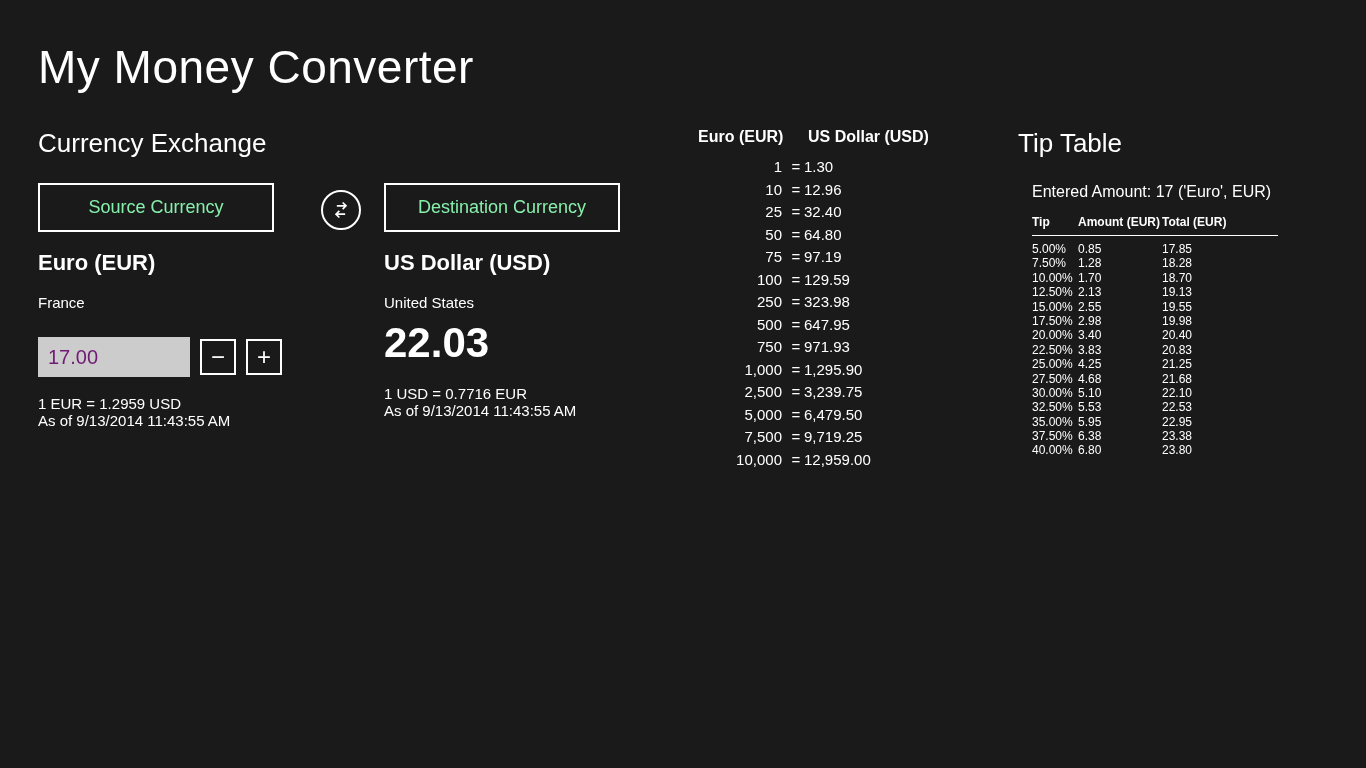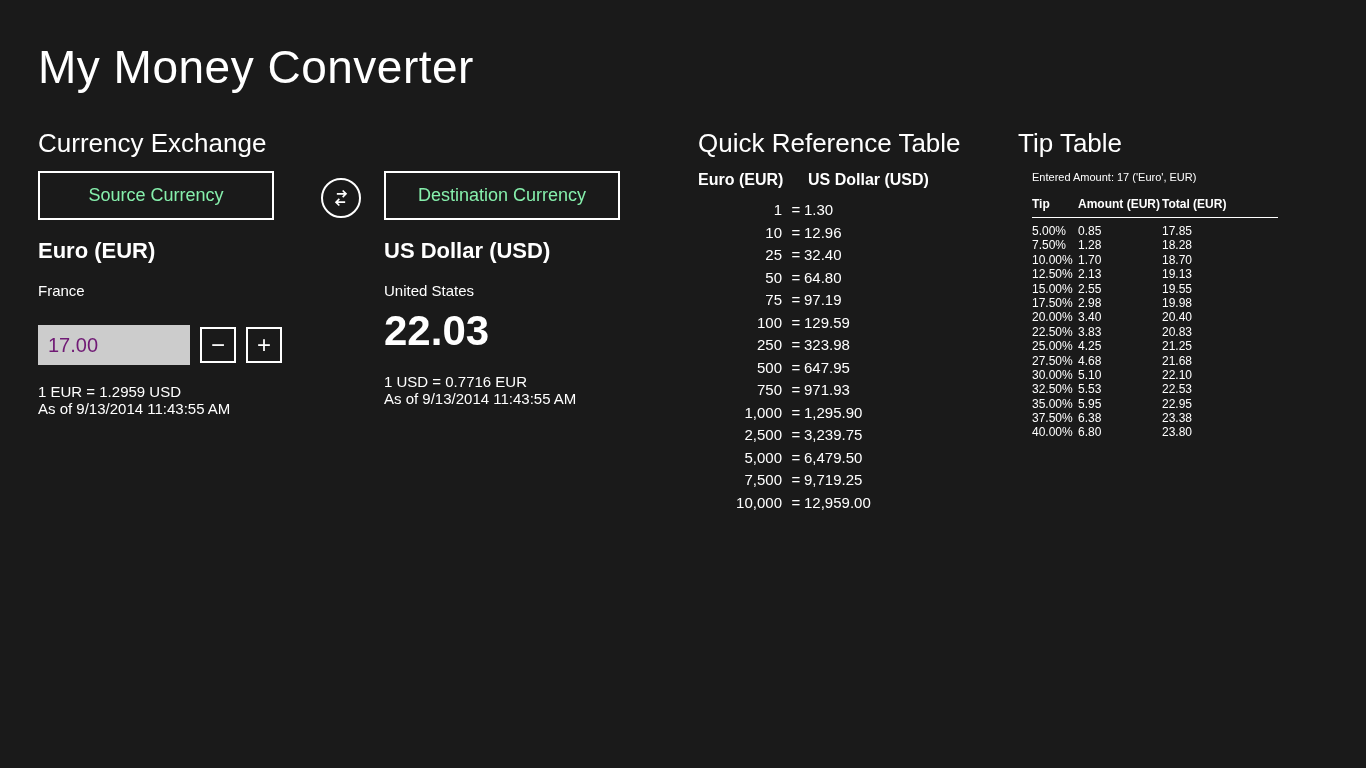--- a/index.html
+++ b/index.html
@@ -22,21 +22,21 @@
   .columns {
     display: flex;
     gap: 40px;
   }
   .col-exchange { width: 620px; }
   .col-quickref { width: 280px; }
   .col-tip { width: 260px; }
   .section-title {
     font-size: 26px;
     font-weight: 300;
-    margin-bottom: 12px;
+    margin-bottom: 24px;
   }
   .exchange-row {
     display: flex;
     align-items: flex-start;
     gap: 18px;
   }
   .cur-box { width: 260px; }
   .btn {
     border: 2px solid #fff;
     background: transparent;
@@ -95,21 +95,21 @@
   
   .qr-head { display:flex; font-weight:700; font-size:16px; margin-bottom:10px;}
   .qr-head .qc1 { width: 110px; }
   .qr-rows { font-size: 15px; line-height: 1.5; }
   .qr-row { display:flex; }
   .qc1 { width: 90px; text-align:right; padding-right:6px;}
   .qeq { width: 16px; text-align:center;}
   .qc2 { text-align:left; }
 
   
-  .tip-entered { font-size: 11px; margin-bottom: 14px; }
+  .tip-entered { font-size: 16px; margin-bottom: 14px; }
   .tip-head { display:flex; font-weight:700; font-size:12px; border-bottom:1px solid #fff; padding-bottom:6px; margin-bottom:6px;}
   .tc1{width:46px;} .tc2{width:84px;} .tc3{width:70px;}
   .tip-rows{font-size:12px; line-height:1.2;}
   .tip-row{display:flex;align-items:flex-end;}
 </style>
 </head>
 <body>
 
 <h1 class="app-title">My Money Converter</h1>
 
@@ -151,21 +151,20 @@
         <div class="cur-name">US Dollar (USD)</div>
         <div class="cur-country">United States</div>
         <div class="converted-amount">22.03</div>
         <div class="rate-line">1 USD = 0.7716 EUR</div>
         <div class="asof-line">As of 9/13/2014 11:43:55 AM</div>
       </div>
     </div>
   </div>
 
   <div class="col-quickref">
-    <div class="section-title">Quick Reference Table</div>
     <div class="qr-head">
       <div class="qc1" style="text-align:left;">Euro (EUR)</div>
       <div>US Dollar (USD)</div>
     </div>
     <div class="qr-rows" id="qr-rows">
         <div class="qr-row">
           <div class="qc1">1</div>
           <div class="qeq">=</div>
           <div class="qc2">1.30</div>
         </div>

